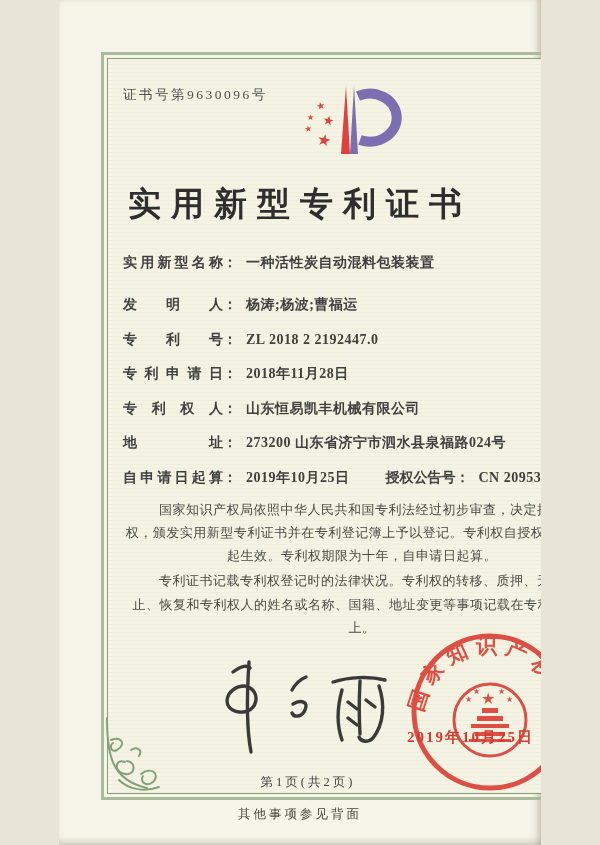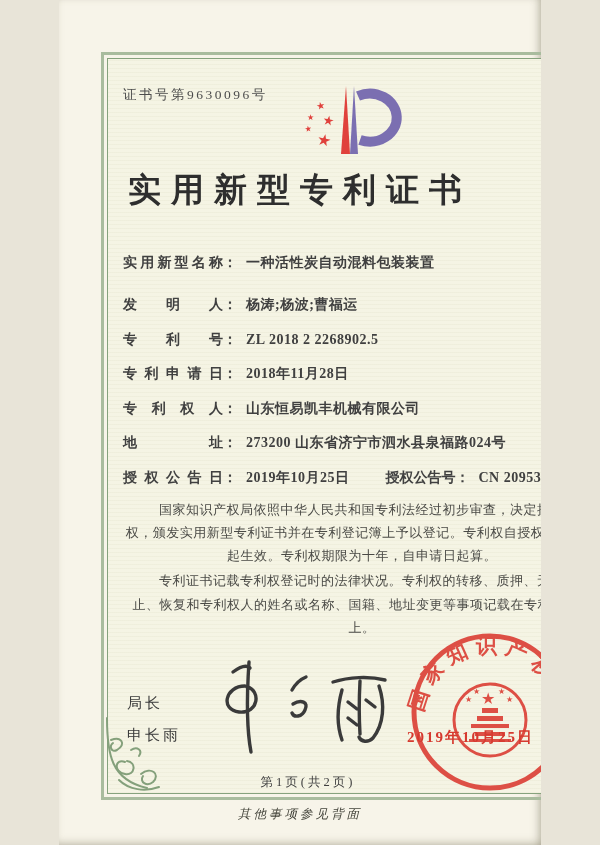--- a/index.html
+++ b/index.html
@@ -16,38 +16,38 @@
     outline:3px solid #a9bc9e;outline-offset:3px;
   }
   .frame::before{
     content:"";position:absolute;inset:0;pointer-events:none;
     background:repeating-linear-gradient(0deg,rgba(170,170,120,.07) 0 1px,transparent 1px 4px);
   }
   .cert-number{position:absolute;left:64px;top:86px;font-size:13.5px;letter-spacing:2.5px;color:#4c4c4c;}
   .logo{position:absolute;left:246px;top:82px;width:102px;height:82px;}
   .qr{position:absolute;left:486px;top:88px;width:76px;height:76px;}
   .qr svg{width:100%;height:100%;fill:#3f3f3f;}
-  .title{position:absolute;left:0;right:0;top:168px;text-align:center;
+  .title{position:absolute;left:0;right:0;top:182px;text-align:center;
     font-size:33px;font-weight:bold;letter-spacing:10px;color:#2e2e2e;}
   .fields{position:absolute;left:64px;top:254px;width:482px;font-size:14px;color:#404040;font-weight:bold;}
   .frow{margin-bottom:16.5px;white-space:nowrap;}
   .frow.first{margin-bottom:24px;}
   .flabel{display:inline-block;width:100px;text-align:justify;text-align-last:justify;}
   .fcolon{display:inline-block;}
   .fvalue{margin-left:9px;letter-spacing:.5px;}
   .grant2{margin-left:36px;}
   .notice{position:absolute;left:64px;top:498px;width:478px;font-size:13px;line-height:1.78;color:#4a4a46;text-align:center;}
   .notice p{margin:0 0 2px 0;text-indent:2em;letter-spacing:.5px;}
   .officer{position:absolute;left:68px;top:688px;font-size:15px;letter-spacing:3px;color:#3a3a3a;line-height:2.1;}
   .signature{position:absolute;left:136px;top:650px;width:208px;height:114px;}
   .seal{position:absolute;left:340px;top:624px;width:182px;height:182px;opacity:.92;}
   .seal-date{position:absolute;left:348px;top:728px;width:170px;font-size:15px;font-weight:bold;
     color:#d63a2f;letter-spacing:2px;word-spacing:3px;white-space:nowrap;}
   .page-number{position:absolute;left:16px;right:0;top:774px;text-align:center;font-size:12.5px;letter-spacing:3px;color:#3f3f3f;}
-  .back-note{position:absolute;left:0;right:0;top:806px;text-align:center;font-size:12.5px;letter-spacing:3px;color:#45453c;font-style:italic;}
+  .back-note{position:absolute;left:0;right:0;top:806px;text-align:center;font-size:12.5px;letter-spacing:3px;color:#45453c;}
   .corner{position:absolute;width:86px;height:86px;top:710px;}
   .corner.left{left:42px;}
   .corner.right{left:470px;transform:scaleX(-1);}
 </style>
 </head>
 <body>
 
 <div class="page">
 
   <div class="frame"></div>
@@ -214,45 +214,41 @@
   <div class="title">实用新型专利证书</div>
 
   <div class="fields">
     <div class="frow first">
       <span class="flabel">实用新型名称</span><span class="fcolon">：</span><span class="fvalue">一种活性炭自动混料包装装置</span>
     </div>
     <div class="frow">
       <span class="flabel">发明人</span><span class="fcolon">：</span><span class="fvalue">杨涛;杨波;曹福运</span>
     </div>
     <div class="frow">
-      <span class="flabel">专利号</span><span class="fcolon">：</span><span class="fvalue">ZL 2018 2 2268902.5</span>
+      <span class="flabel">专利号</span><span class="fcolon">：</span><span class="fvalue">ZL 2018 2 2192447.0</span>
     </div>
     <div class="frow">
       <span class="flabel">专利申请日</span><span class="fcolon">：</span><span class="fvalue">2018年11月28日</span>
     </div>
     <div class="frow">
       <span class="flabel">专利权人</span><span class="fcolon">：</span><span class="fvalue">山东恒易凯丰机械有限公司</span>
     </div>
     <div class="frow">
       <span class="flabel">地址</span><span class="fcolon">：</span><span class="fvalue">273200 山东省济宁市泗水县泉福路024号</span>
     </div>
     <div class="frow">
-      <span class="flabel">授权公告日</span><span class="fcolon">：</span><span class="fvalue">2019年10月25日</span><span class="grant2"><span>授权公告号</span><span>：</span><span class="fvalue">CN 209535519 U</span></span>
+      <span class="flabel">自申请日起算</span><span class="fcolon">：</span><span class="fvalue">2019年10月25日</span><span class="grant2"><span>授权公告号</span><span>：</span><span class="fvalue">CN 209535519 U</span></span>
     </div>
   </div>
 
   <div class="notice">
     <p>国家知识产权局依照中华人民共和国专利法经过初步审查，决定授予专利权，颁发实用新型专利证书并在专利登记簿上予以登记。专利权自授权公告之日起生效。专利权期限为十年，自申请日起算。</p>
     <p>专利证书记载专利权登记时的法律状况。专利权的转移、质押、无效、终止、恢复和专利权人的姓名或名称、国籍、地址变更等事项记载在专利登记簿上。</p>
   </div>
 
-  <div class="officer">
-    <div>局长</div>
-    <div>申长雨</div>
-  </div>
 
   <svg class="signature" viewBox="0 0 208 114">
     <g fill="none" stroke="#3a3a3a" stroke-width="3.4" stroke-linecap="round">
       <path d="M38,22 C46,16 52,15 55,18"></path>
       <path d="M50,36 C30,36 25,60 44,62 C64,64 66,40 52,37"></path>
       <path d="M54,12 C52,42 51,76 56,102"></path>
       <path d="M97,40 C101,33 106,29 111,27"></path>
       <path d="M98,54 C106,49 114,52 110,60 C107,67 99,68 97,63"></path>
       <path d="M138,32 C154,27 174,26 190,30"></path>
       <path d="M147,40 C142,58 142,76 147,90"></path>

